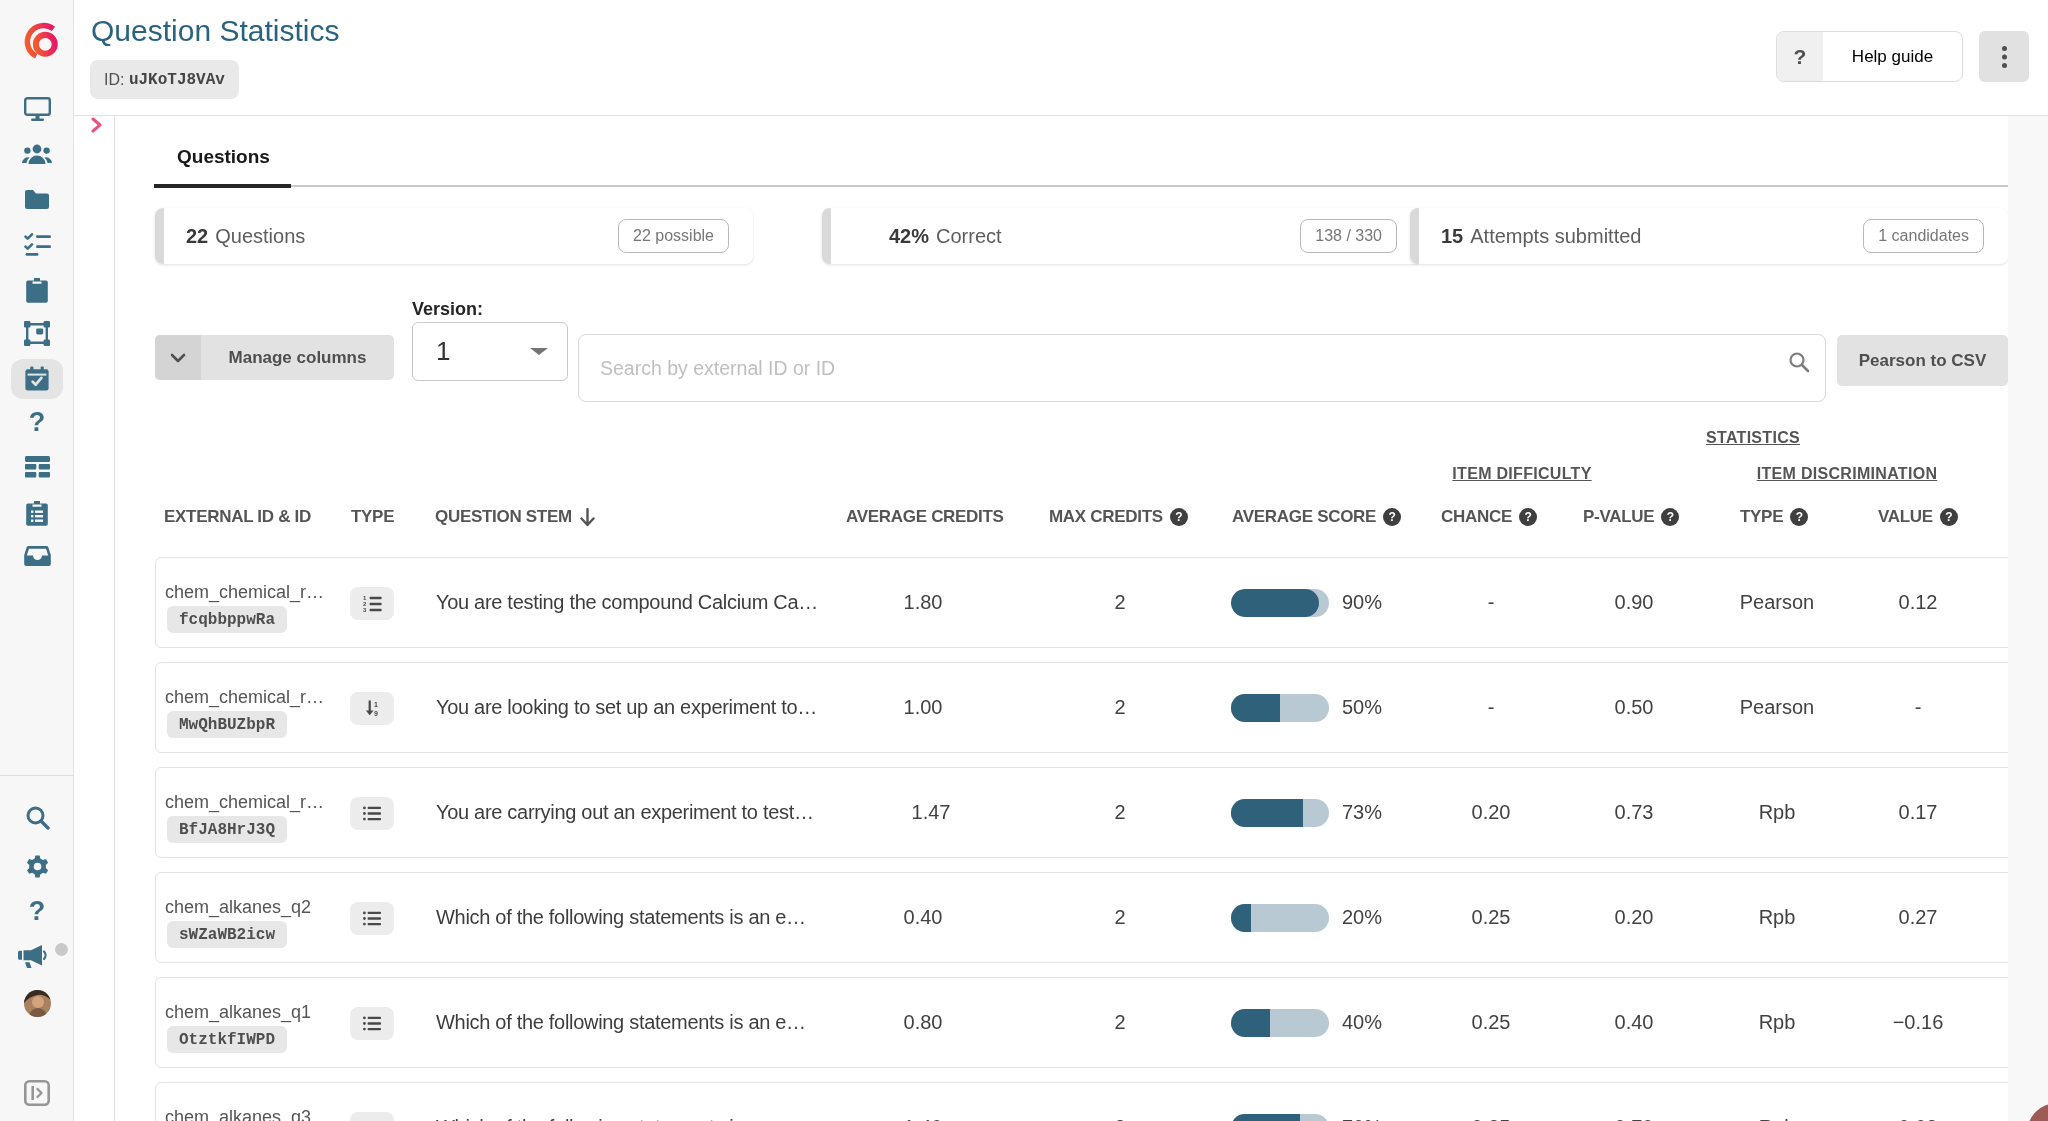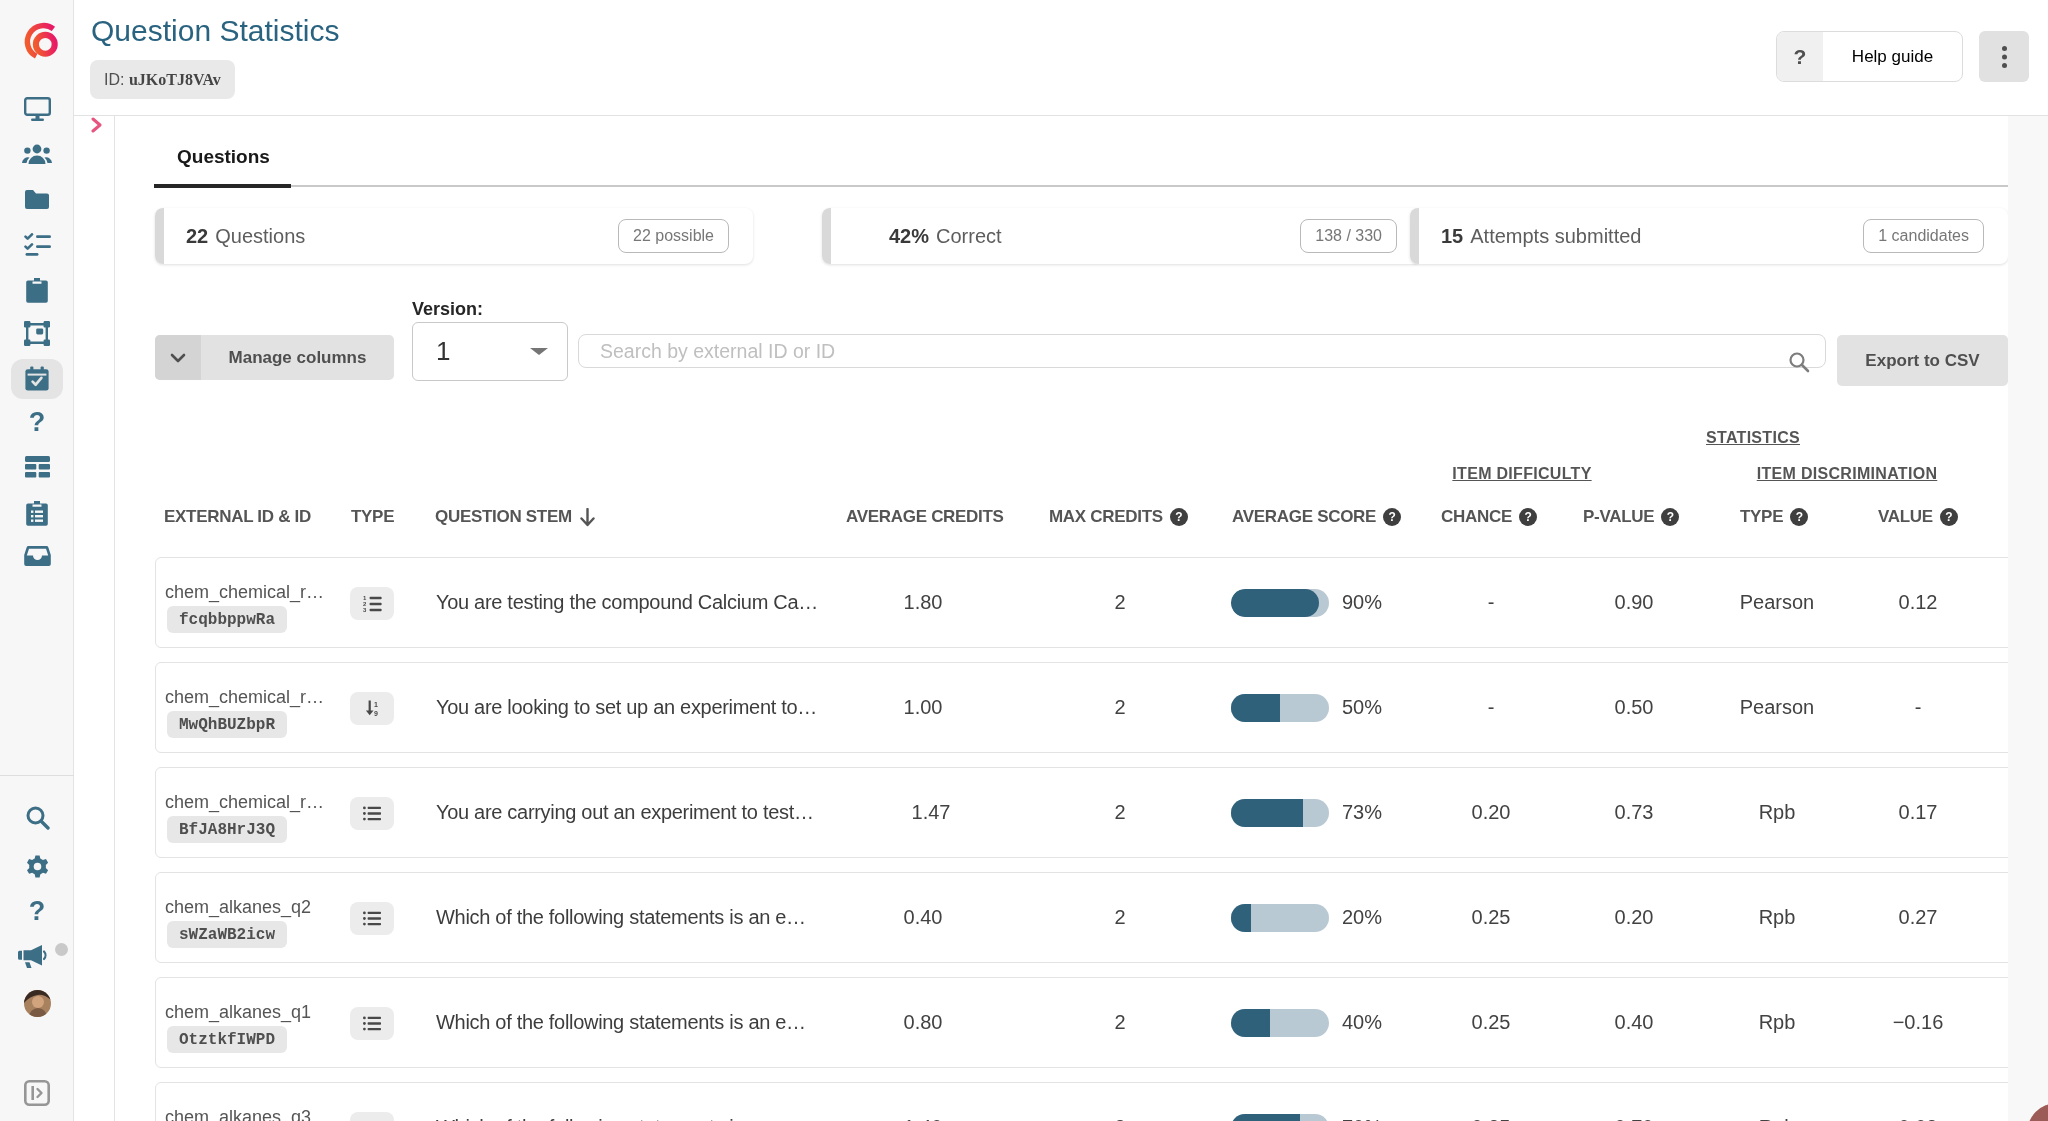--- a/index.html
+++ b/index.html
@@ -1,19 +1,19 @@
 <!DOCTYPE html>
 <html><head>
 <meta charset="utf-8">
 <style>
 * { margin:0; padding:0; box-sizing:border-box; }
 html,body { width:2048px; height:1121px; overflow:hidden; background:#fff;
   font-family:"Liberation Sans", sans-serif; position:relative; }
 .abs { position:absolute; }
-.mono { font-family:Liberation Serif, serif; }
+.mono { font-family:Liberation Mono, monospace; }
 
 
 #header { left:74px; top:0; width:1974px; height:116px; background:#fff;
   border-bottom:1px solid #e2e2e2; }
 #title { left:91px; top:14px; font-size:30px; color:#2a6380; }
 #idbadge { left:90px; top:60px; height:39px; background:#e9e9e9; border-radius:8px;
   display:flex; align-items:center; padding:0 14px; font-size:16px; color:#4f4f4f; }
 #helpbtn { left:1776px; top:31px; width:187px; height:51px; background:#fff;
   border:1px solid #dcdcdc; border-radius:8px; display:flex; overflow:hidden; }
 #helpbtn .q { width:46px; background:#f0f0f0; display:flex; align-items:center;
@@ -53,21 +53,21 @@
   border:1px solid #c9c9c9; border-radius:6px; }
 #verselect .one { position:absolute; left:23px; top:13px; font-size:26px; color:#333; }
 #verselect .caret { position:absolute; right:19px; top:25px; width:0; height:0;
   border-left:9px solid transparent; border-right:9px solid transparent;
   border-top:7.5px solid #757575; }
 #managebtn { left:155px; top:335px; width:239px; height:45px; background:#e2e2e2;
   border-radius:5px; display:flex; overflow:hidden; }
 #managebtn .chev { width:46px; background:#d4d4d4; display:flex; align-items:center; justify-content:center; }
 #managebtn .t { flex:1; display:flex; align-items:center; justify-content:center;
   font-size:17px; font-weight:bold; color:#4f4f4f; }
-#searchbox { left:578px; top:334px; width:1248px; height:34px; background:#fff;
+#searchbox { left:578px; top:334px; width:1248px; height:68px; background:#fff;
   border:1px solid #d9d9d9; border-radius:8px; display:flex; align-items:center; }
 #searchbox .ph { margin-left:21px; font-size:19.5px; color:#bfbfbf; }
 #exportbtn { left:1837px; top:335px; width:171px; height:51px; background:#e2e2e2;
   border-radius:5px; display:flex; align-items:center; justify-content:center;
   font-size:17px; font-weight:bold; color:#4f4f4f; }
 
 
 .grouphdr { font-size:16px; font-weight:bold; color:#555; letter-spacing:0.3px;
   text-decoration:underline; text-align:center; }
 .colhdr { font-size:17px; font-weight:bold; color:#555; letter-spacing:-0.3px;
@@ -317,21 +317,21 @@
     <span class="one">1</span>
     <span class="caret"></span>
   </div>
 <div id="searchbox" class="abs">
     <span class="ph">Search by external ID or ID</span>
 <svg class="abs" style="right:14px; top:15px;" width="24" height="24" viewBox="0 0 24 24">
       <circle cx="10" cy="10" r="6.5" fill="none" stroke="#7d7d7d" stroke-width="2.2"></circle>
       <line x1="15" y1="15" x2="21" y2="21" stroke="#7d7d7d" stroke-width="2.6" stroke-linecap="round"></line>
     </svg>
 </div>
-<div id="exportbtn" class="abs">Export to CSV</div>
+<div id="exportbtn" class="abs">Pearson to CSV</div>
 
 <div class="grouphdr abs" style="left:1600px; top:429px; width:200px;text-align:right;">STATISTICS</div>
 <div class="grouphdr abs" style="left:1422px; top:465px; width:200px;">ITEM DIFFICULTY</div>
 <div class="grouphdr abs" style="left:1747px; top:465px; width:200px;">ITEM DISCRIMINATION</div>
 
 <div class="colhdr abs" style="left:164px;">EXTERNAL ID &amp; ID</div>
 <div class="colhdr abs" style="left:351px;">TYPE</div>
 <div class="colhdr abs" style="left:435px;">QUESTION STEM
 <svg width="17" height="19" viewBox="0 0 17 19">
       <path d="M8.5 1 L8.5 16 M2.5 10.5 L8.5 17 L14.5 10.5" fill="none" stroke="#555" stroke-width="2.4" stroke-linecap="round" stroke-linejoin="round"></path>

